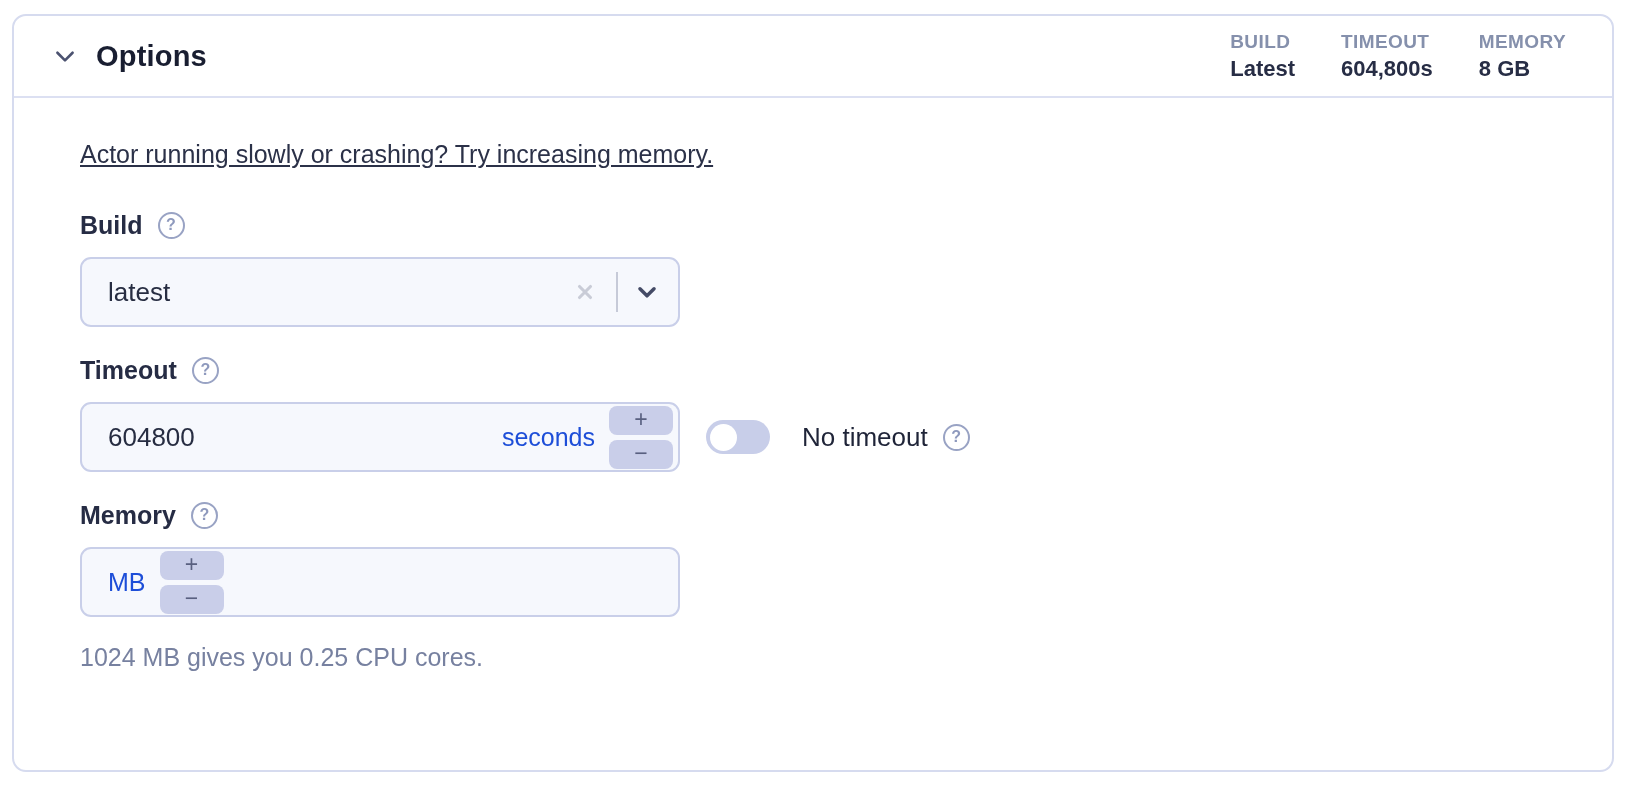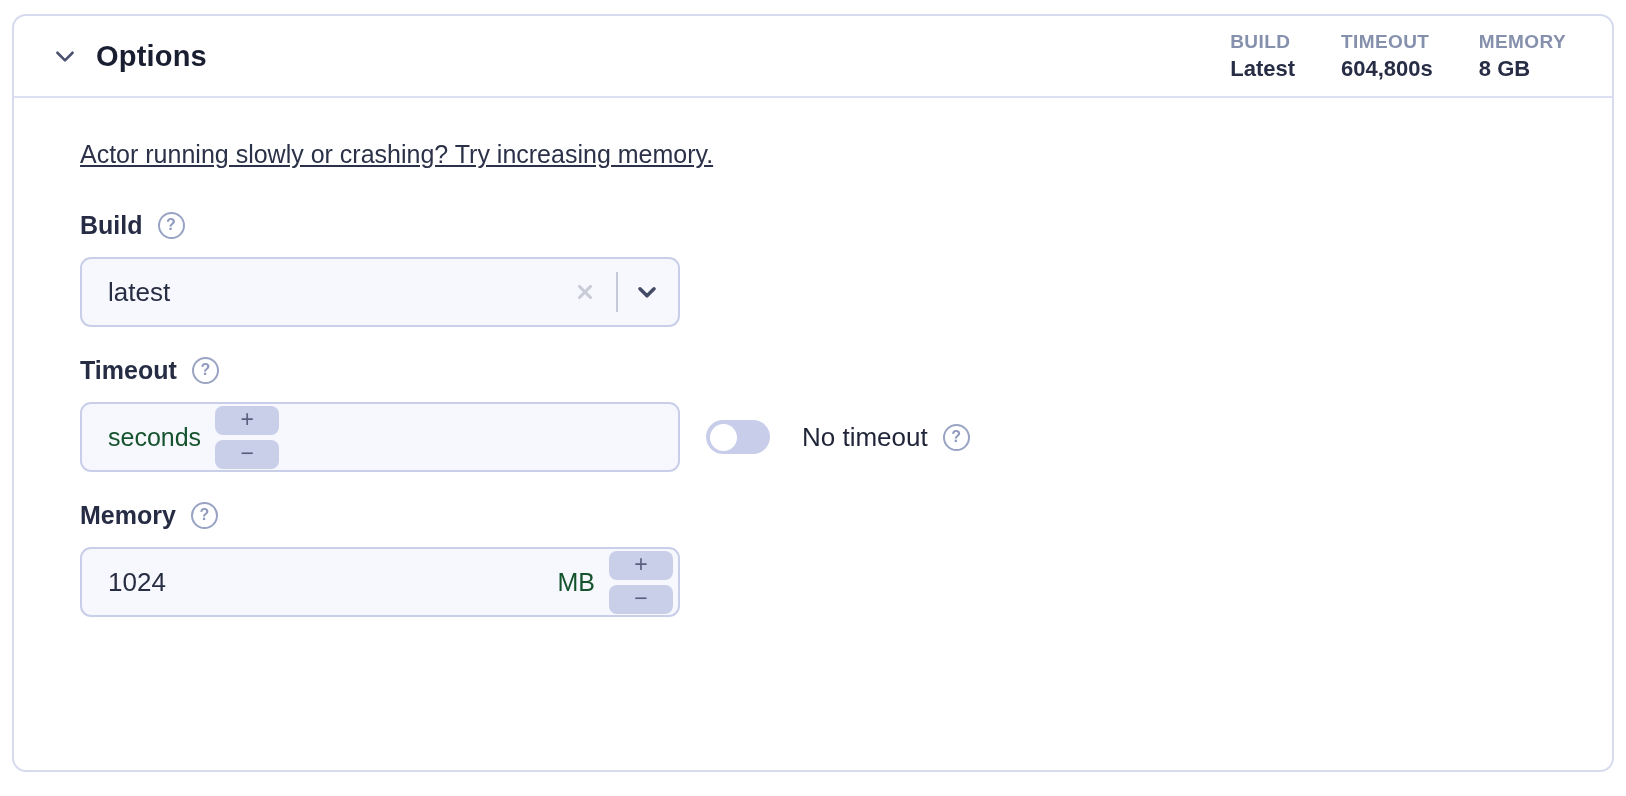--- a/index.html
+++ b/index.html
@@ -127,21 +127,21 @@
     margin: 0 16px;
   }
   .select-chevron {
     width: 44px; height: 100%;
     display: flex; align-items: center; justify-content: flex-start;
     cursor: pointer;
   }
   
   .unit {
     font-size: 25px;
-    color: #14532d;
+    color: #1d4ed8;
     margin-right: 14px;
     white-space: nowrap;
   }
   .stepper {
     display: flex;
     flex-direction: column;
     gap: 5px;
     margin-right: 5px;
   }
   .step-btn {
@@ -249,45 +249,46 @@
       </div>
     </div>
 
     <div class="field-group">
       <div class="field-label-row">
         <span class="field-label">Timeout</span>
         <span class="help-icon">?</span>
       </div>
       <div class="inline-row">
         <div class="input-box">
+          <input class="text-input" type="text" value="604800" style="">
           <span class="unit">seconds</span>
           <span class="stepper">
             <button class="step-btn">+</button>
             <button class="step-btn">−</button>
           </span>
         </div>
         <div class="toggle">
           <div class="toggle-knob"></div>
         </div>
         <span class="toggle-label">No timeout</span>
         <span class="help-icon">?</span>
       </div>
     </div>
 
     <div class="field-group">
       <div class="field-label-row">
         <span class="field-label">Memory</span>
         <span class="help-icon">?</span>
       </div>
       <div class="input-box">
-        <input class="text-input" type="text" value="1024" style="">
         <span class="unit">MB</span>
         <span class="stepper">
           <button class="step-btn">+</button>
           <button class="step-btn">−</button>
         </span>
       </div>
       <div class="memory-help">
+        <div>1024 MB gives you 0.25 CPU cores.</div>
       </div>
     </div>
 
   </div>
 </div>
 
 </body></html>

